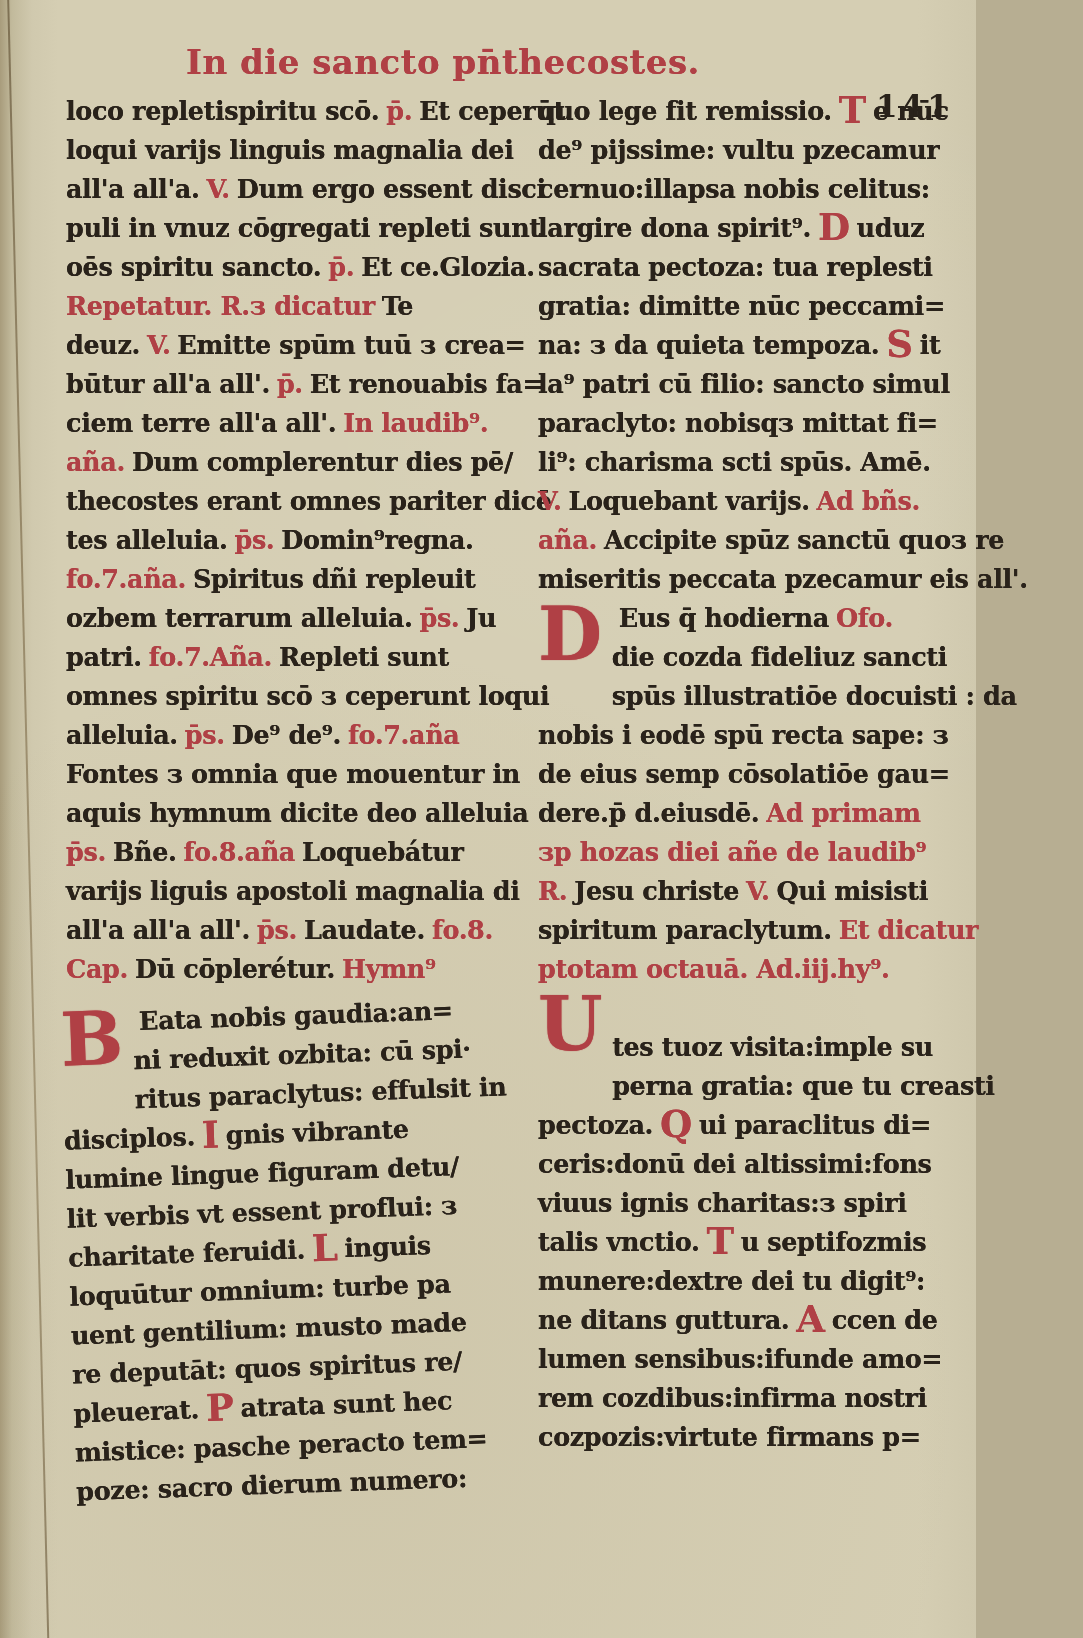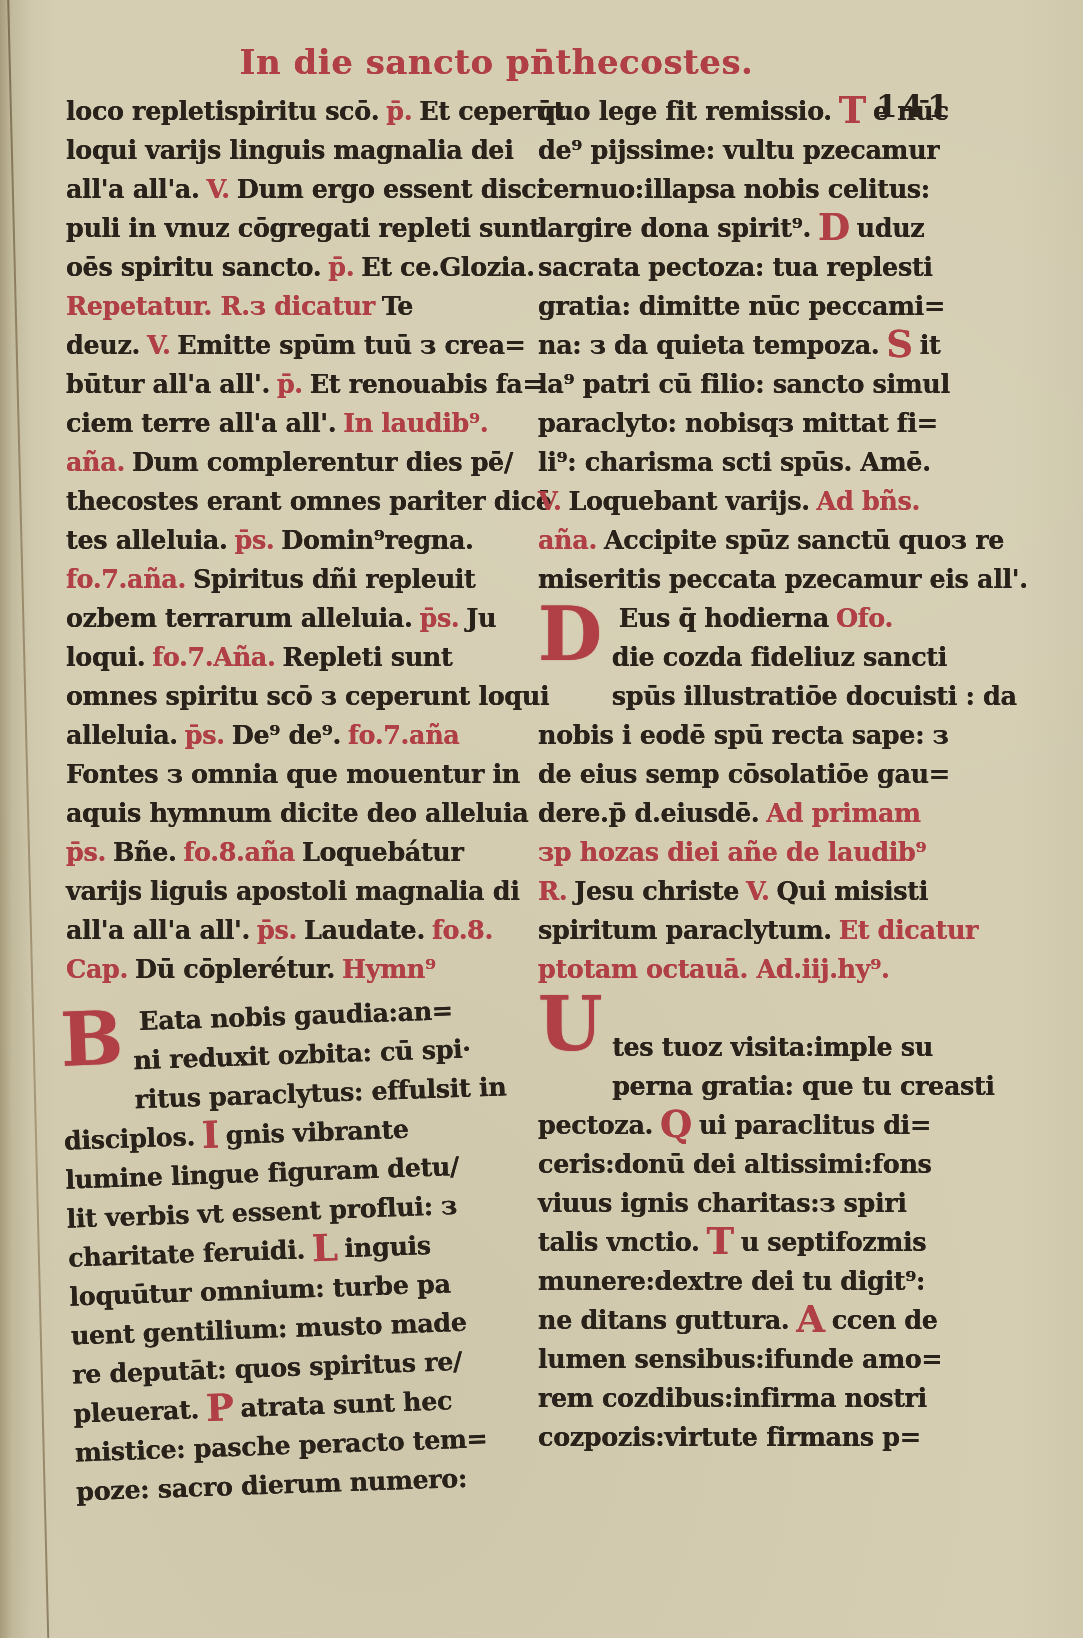--- a/index.html
+++ b/index.html
@@ -6,21 +6,21 @@
     --paper:#d5ceb3;
     --ink:#29221a;
     --rubric:#b04045;
   }
   html,body{margin:0;padding:0;}
   body{
     width:1083px;height:1638px;overflow:hidden;
     background:#b7ae92;
   }
   .page{
-    position:relative;width:1083px;height:1638px;
+    position:relative;width:976px;height:1638px;
     font-family:"DejaVu Serif","Liberation Serif",serif;
     font-weight:700;
     font-size:25.5px;
     letter-spacing:-0.4px;
     background:
       radial-gradient(1100px 700px at 68% 28%, rgba(255,255,255,0.06), transparent 60%),
       radial-gradient(900px 1100px at 35% 85%, rgba(120,100,60,0.07), transparent 70%),
       linear-gradient(90deg,#a89c7c 0px,#c2ba9c 12px,#d0c9ae 32px,var(--paper) 58px,var(--paper) 94%,#cfc8ad 100%);
   }
   .edge-line{
@@ -83,21 +83,21 @@
           <div class="line"><span class="seg k">oēs spiritu sancto.</span><span class="seg r">p̄.</span><span class="seg k">Et ce.Glozia.</span></div>
           <div class="line"><span class="seg r">Repetatur. R.з dicatur</span><span class="seg k">Te</span></div>
           <div class="line"><span class="seg k">deuz.</span><span class="seg r">V.</span><span class="seg k">Emitte spūm tuū з crea=</span></div>
           <div class="line"><span class="seg k">būtur all'a all'.</span><span class="seg r">p̄.</span><span class="seg k">Et renouabis fa=</span></div>
           <div class="line"><span class="seg k">ciem terre all'a all'.</span><span class="seg r">In laudib⁹.</span></div>
           <div class="line"><span class="seg r">aña.</span><span class="seg k">Dum complerentur dies pē/</span></div>
           <div class="line"><span class="seg k">thecostes erant omnes pariter dicē</span></div>
           <div class="line"><span class="seg k">tes alleluia.</span><span class="seg r">p̄s.</span><span class="seg k">Domin⁹regna.</span></div>
           <div class="line"><span class="seg r">fo.7.aña.</span><span class="seg k">Spiritus dñi repleuit</span></div>
           <div class="line"><span class="seg k">ozbem terrarum alleluia.</span><span class="seg r">p̄s.</span><span class="seg k">Ju</span></div>
-          <div class="line"><span class="seg k">loqui.</span><span class="seg r">fo.7.Aña.</span><span class="seg k">Repleti sunt</span></div>
+          <div class="line"><span class="seg k">patri.</span><span class="seg r">fo.7.Aña.</span><span class="seg k">Repleti sunt</span></div>
           <div class="line"><span class="seg k">omnes spiritu scō з ceperunt loqui</span></div>
           <div class="line"><span class="seg k">alleluia.</span><span class="seg r">p̄s.</span><span class="seg k">De⁹ de⁹.</span><span class="seg r">fo.7.aña</span></div>
           <div class="line"><span class="seg k">Fontes з omnia que mouentur in</span></div>
           <div class="line"><span class="seg k">aquis hymnum dicite deo alleluia</span></div>
           <div class="line"><span class="seg r">p̄s.</span><span class="seg k">Bñe.</span><span class="seg r">fo.8.aña</span><span class="seg k">Loquebátur</span></div>
           <div class="line"><span class="seg k">varijs liguis apostoli magnalia di</span></div>
           <div class="line"><span class="seg k">all'a all'a all'.</span><span class="seg r">p̄s.</span><span class="seg k">Laudate.</span><span class="seg r">fo.8.</span></div>
           <div class="line"><span class="seg r">Cap.</span><span class="seg k">Dū cōplerétur.</span><span class="seg r">Hymn⁹</span></div>
         </div>
         <div class="tblock">

